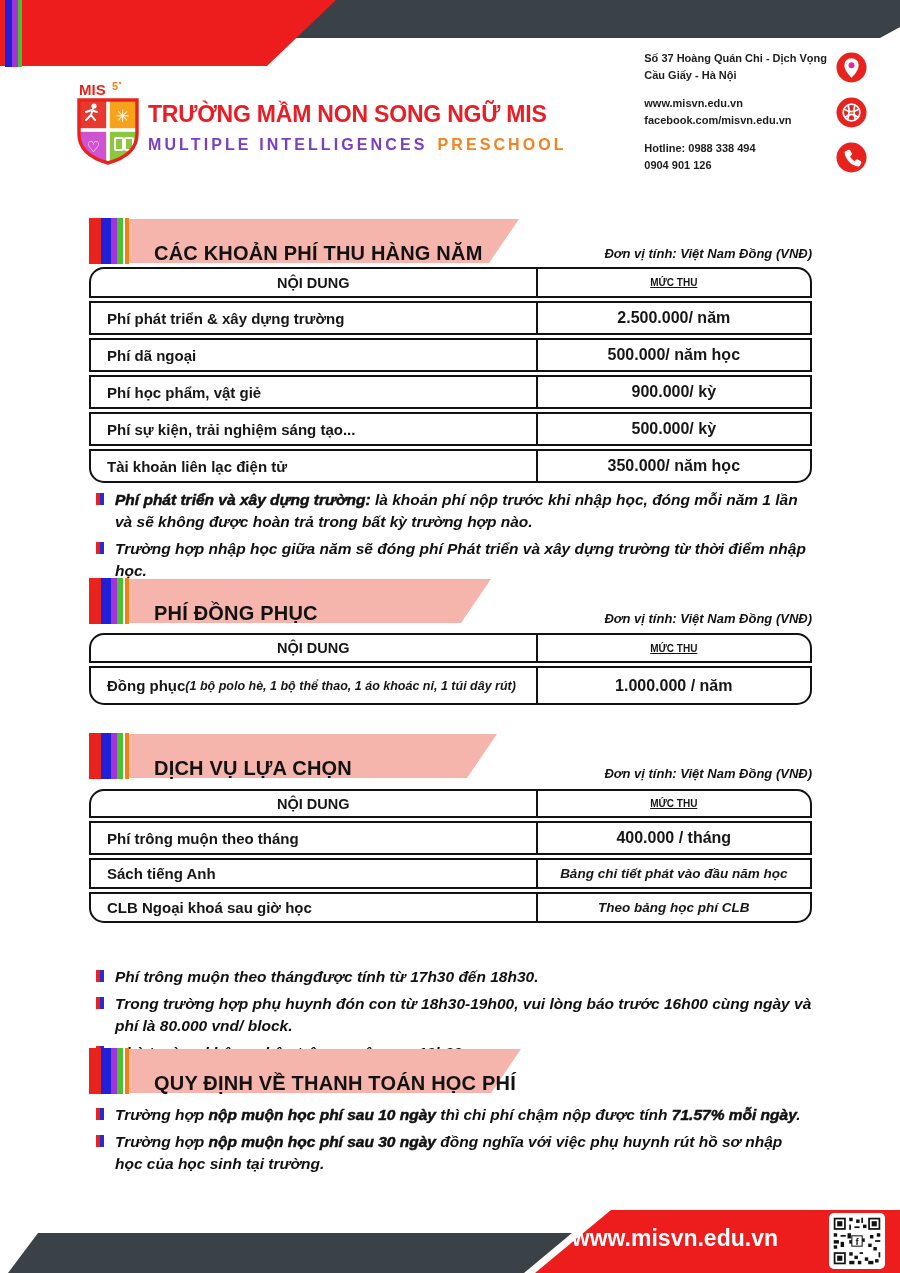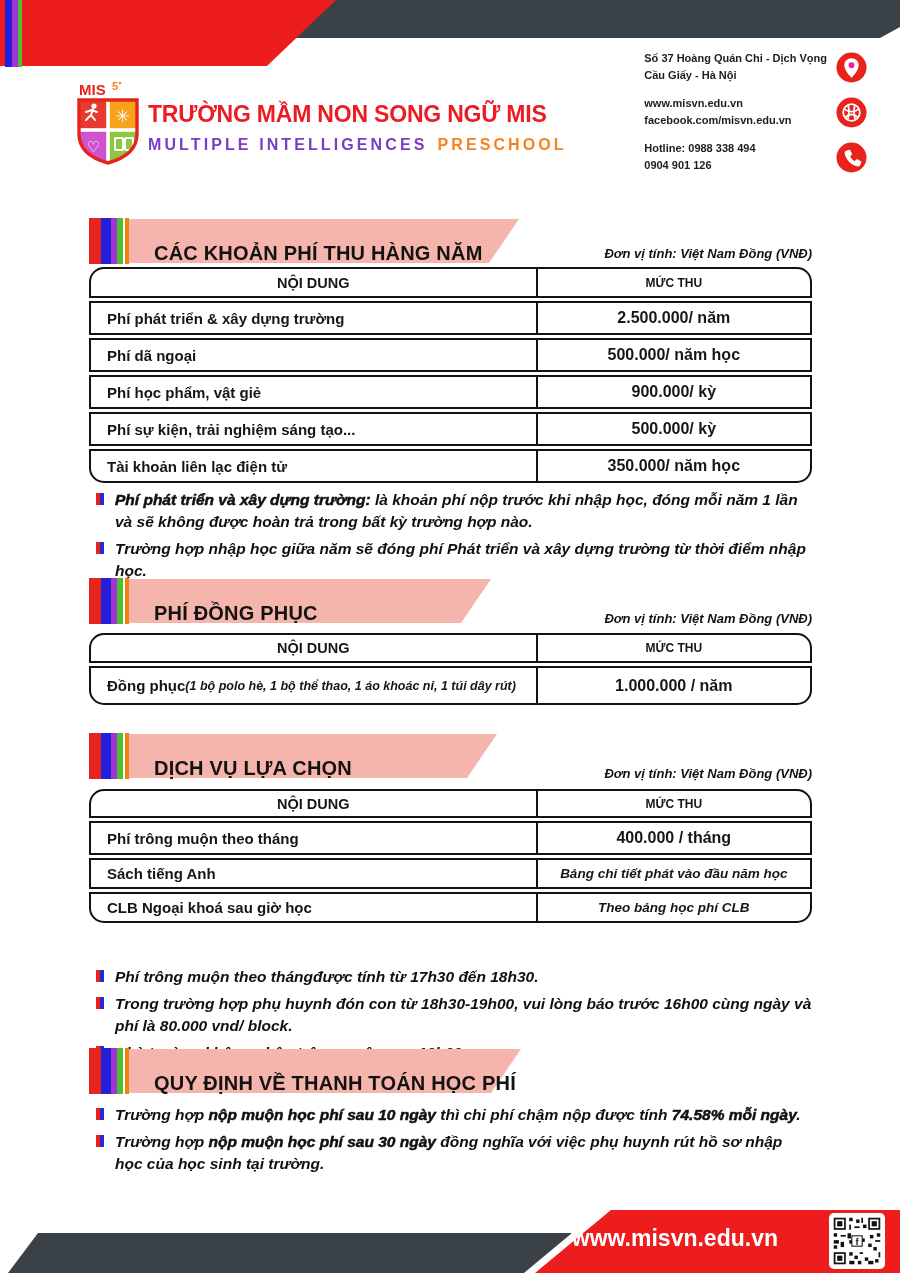--- a/index.html
+++ b/index.html
@@ -49,21 +49,21 @@
   
   .tbl{position:absolute;left:89px;width:723px;display:flex;flex-direction:column;gap:3px;}
   .trow{display:flex;border:2px solid #121212;background:#fff;box-sizing:border-box;}
   .trow:first-child{border-radius:15px 15px 0 0;}
   .trow:last-child{border-radius:0 0 15px 15px;}
   .cl{width:62%;display:flex;align-items:center;padding-left:16px;box-sizing:border-box;
       font-size:15px;font-weight:700;}
   .cr{width:38%;display:flex;align-items:center;justify-content:center;border-left:2px solid #121212;
       font-size:16px;font-weight:700;}
   .thead .cl{justify-content:center;padding-left:0;font-size:14.5px;}
-  .thead .cr{font-size:12px;}
+  .thead .cr{font-size:10px;text-decoration:underline;}
   .tbl1 .trow{height:34px;} .tbl1 .thead{height:31px;}
   .tbl2 .trow{height:39px;} .tbl2 .thead{height:30px;}
   .tbl3 .trow{height:34px;} .tbl3 .thead{height:29px;} .tbl3 .trow.short{height:31px;}
   .vi{font-style:italic;font-size:13.5px;}
   .si{font-style:italic;font-size:12.5px;font-weight:700;}
   .b{ -webkit-text-stroke:.5px currentColor; }
 
   
   .notes{position:absolute;left:96px;width:716px;display:flex;flex-direction:column;gap:5px;}
   .note{display:flex;gap:11px;font-style:italic;font-weight:700;font-size:15.5px;line-height:1.42;color:#101010;}
@@ -306,21 +306,21 @@
         <div class="st st-green"></div>
         <div class="st st-gap"></div>
         <div class="st st-orange"></div>
     </div>
     <h2>QUY ĐỊNH VỀ THANH TOÁN HỌC PHÍ</h2>
   </div>
 
   <div class="notes" style="top:1104px;width:705px">
     <div class="note">
       <div class="bullet"></div>
-      <div class="txt"><span>Trường hợp </span><span class="b">nộp muộn học phí sau 10 ngày</span><span> thì chi phí chậm nộp được tính </span><span class="b">74.58% mỗi ngày</span><span>.</span></div>
+      <div class="txt"><span>Trường hợp </span><span class="b">nộp muộn học phí sau 10 ngày</span><span> thì chi phí chậm nộp được tính </span><span class="b">71.57% mỗi ngày</span><span>.</span></div>
     </div>
     <div class="note">
       <div class="bullet"></div>
       <div class="txt"><span>Trường hợp </span><span class="b">nộp muộn học phí sau 30 ngày</span><span> đồng nghĩa với việc phụ huynh rút hồ sơ nhập học của học sinh tại trường.</span></div>
     </div>
   </div>
 
   <div class="f-gray"></div>
   <div class="f-red"></div>
   <div class="f-site">www.misvn.edu.vn</div>

